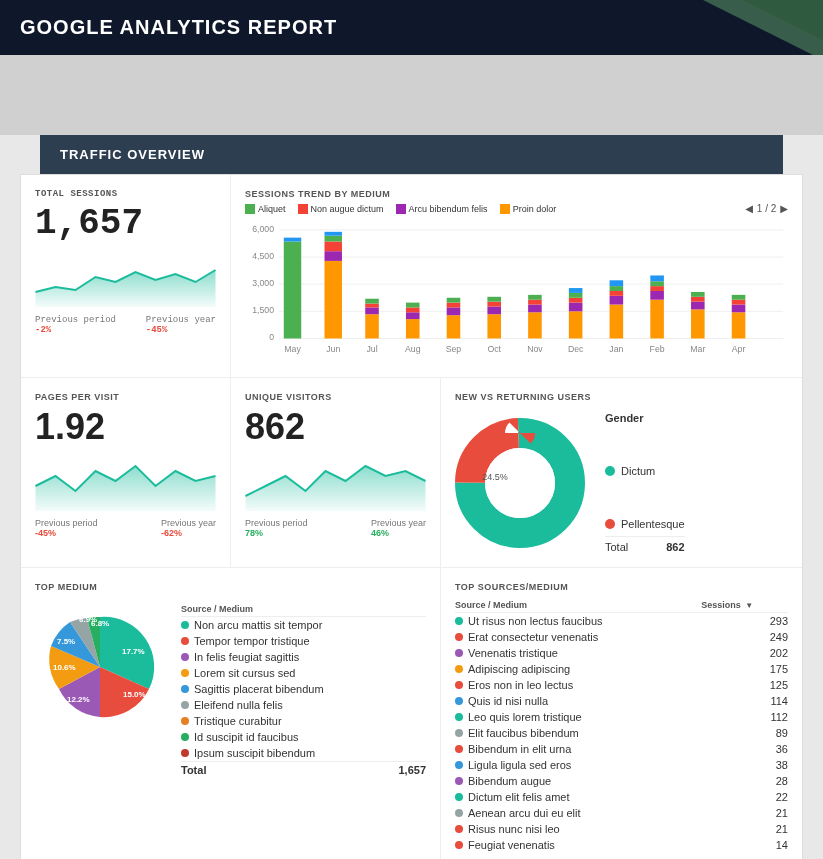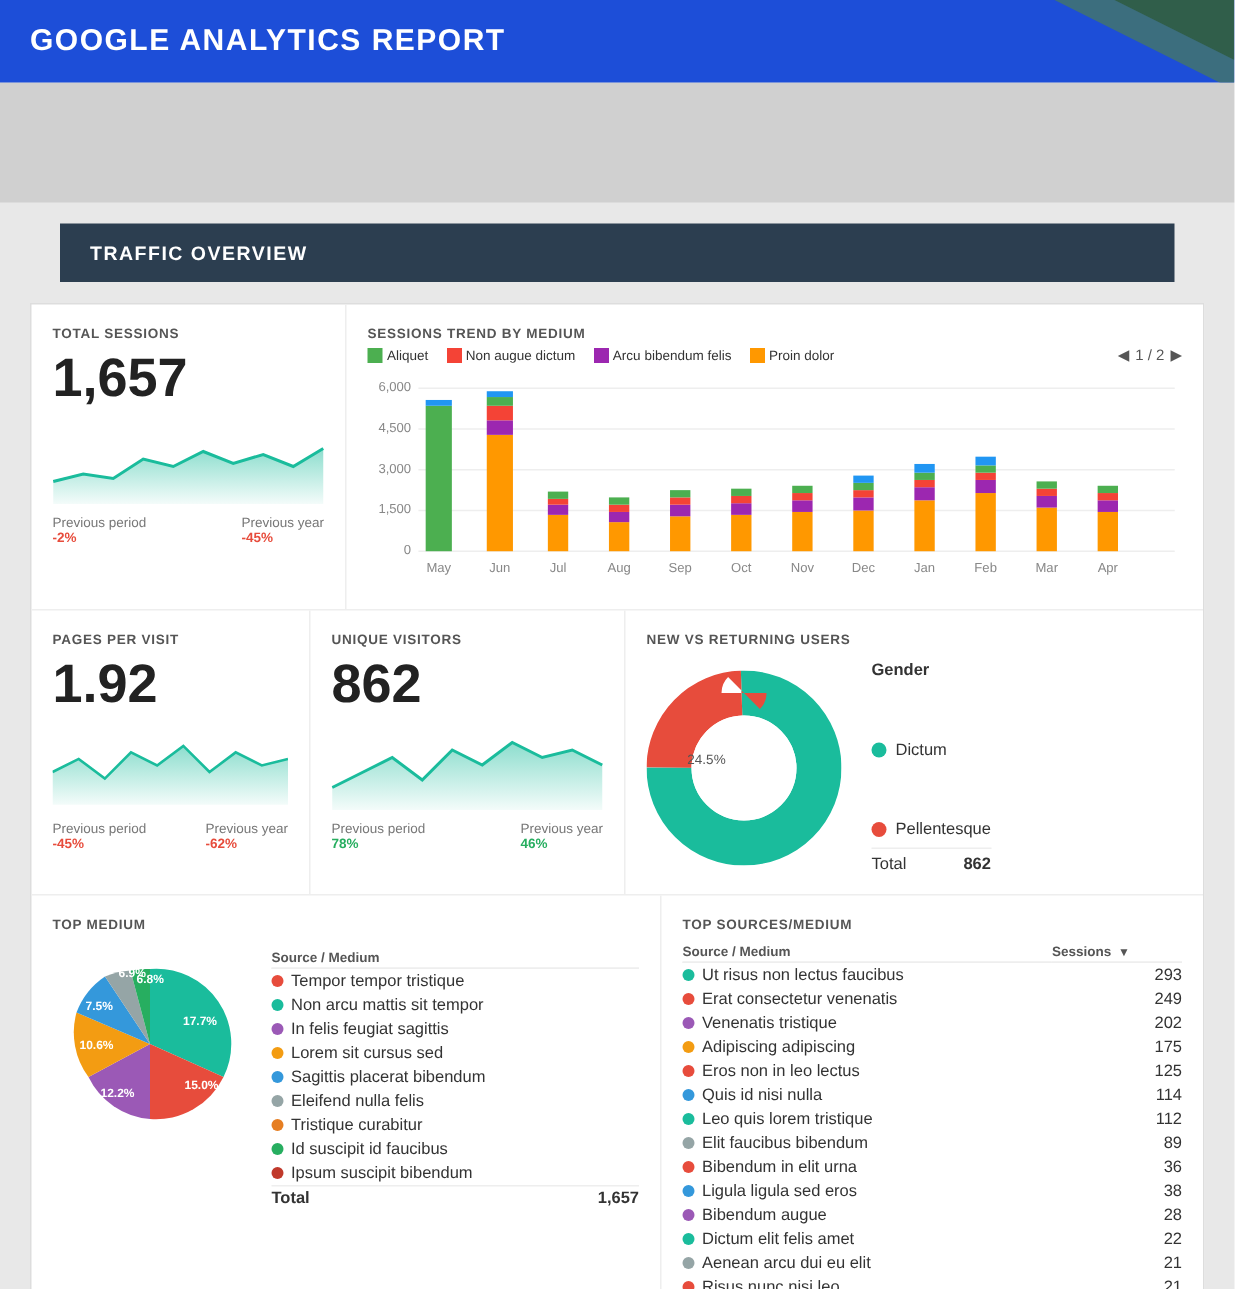--- a/index.html
+++ b/index.html
@@ -1,19 +1,19 @@
 <!DOCTYPE html>
 <html><head>
   <meta charset="utf-8">
   <style>
     * { box-sizing: border-box; margin: 0; padding: 0; }
     body { font-family: Arial, sans-serif; background: #e8e8e8; font-size: 12px; color: #333; }
 
     .header {
-      background: #1d4ed8;
+      background: #0f172a;
       padding: 16px 20px;
       color: white;
       font-size: 20px;
       font-weight: bold;
       letter-spacing: 1px;
       position: relative;
       overflow: hidden;
     }
     .header-decoration {
       position: absolute;
@@ -23,21 +23,21 @@
 
     .spacer { height: 80px; background: #d0d0d0; }
 
     .section-header {
       background: #2c3e50;
       color: white;
       padding: 12px 20px;
       font-size: 13px;
       font-weight: bold;
       letter-spacing: 1px;
-      margin: 14px 20px;
+      margin: 0 20px;
     }
 
     .main-content { padding: 0 20px 20px 20px; }
 
     .dashboard { background: white; border: 1px solid #ddd; }
 
     .row { display: flex; border-bottom: 1px solid #eee; }
 
     .panel { padding: 14px; border-right: 1px solid #eee; }
     .panel:last-child { border-right: none; }
@@ -67,23 +67,23 @@
       display: flex;
       justify-content: space-between;
       margin-top: 4px;
       font-size: 9px;
       color: #777;
     }
     .period-val { font-weight: bold; }
     .neg { color: #e74c3c; }
     .pos { color: #27ae60; }
 
-    .panel-total-sessions { width: 210px; flex-shrink: 0; }
+    .panel-total-sessions { width: 210px; flex-shrink: 0; font-family: Liberation Mono, monospace; }
     .panel-sessions-trend { flex: 1; }
-    .panel-pages { width: 186px; flex-shrink: 0; }
+    .panel-pages { width: 210px; flex-shrink: 0; }
     .panel-unique { width: 210px; flex-shrink: 0; }
     .panel-new-returning { flex: 1; }
     .trend-legend { display: flex; gap: 12px; font-size: 9px; margin-bottom: 6px; flex-wrap: wrap; align-items: center; }
     .legend-item { display: flex; align-items: center; gap: 3px; }
     .legend-dot { width: 10px; height: 10px; display: inline-block; }
     .trend-nav { display: flex; align-items: center; gap: 4px; margin-left: auto; font-size: 10px; color: #555; }
 
     .pie-container { display: flex; align-items: center; gap: 20px; }
     .pie-info { font-size: 11px; }
     .gender-title { font-weight: bold; font-size: 11px; margin-bottom: 6px; }
@@ -386,30 +386,30 @@
             <table>
               <thead>
                 <tr>
                     <th>Source / Medium</th>
                   </tr>
               </thead>
               <tbody>
                 <tr>
                     <td>
                       <div class="dot-cell">
+                        <span class="row-dot" style="background:#1abc9c;"></span>
+                        <span>Non arcu mattis sit tempor</span>
+                      </div>
+                    </td>
+                  </tr>
+                <tr>
+                    <td>
+                      <div class="dot-cell">
                         <span class="row-dot" style="background:#e74c3c;"></span>
                         <span>Tempor tempor tristique</span>
-                      </div>
-                    </td>
-                  </tr>
-                <tr>
-                    <td>
-                      <div class="dot-cell">
-                        <span class="row-dot" style="background:#1abc9c;"></span>
-                        <span>Non arcu mattis sit tempor</span>
                       </div>
                     </td>
                   </tr>
                 <tr>
                     <td>
                       <div class="dot-cell">
                         <span class="row-dot" style="background:#9b59b6;"></span>
                         <span>In felis feugiat sagittis</span>
                       </div>
                     </td>

